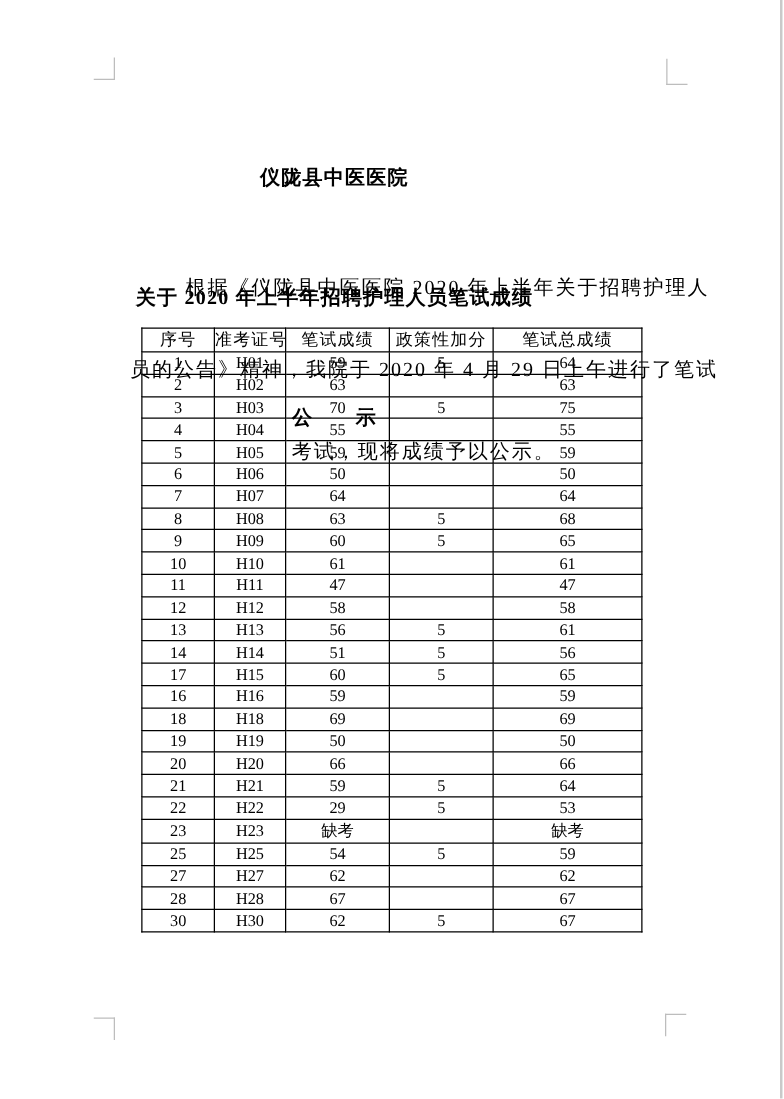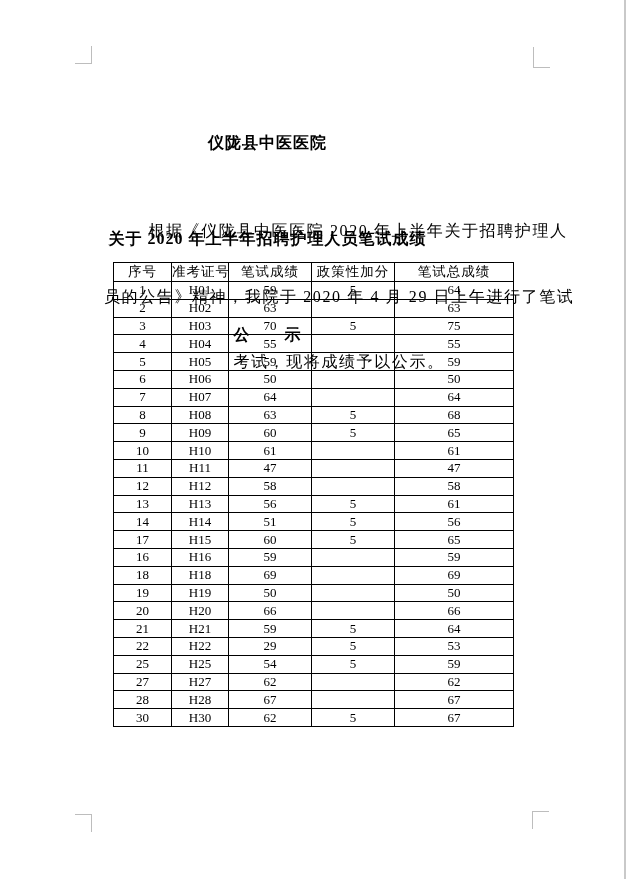--- a/index.html
+++ b/index.html
@@ -267,20 +267,27 @@
             <td>64</td>
           </tr>
           <tr>
             <td>22</td>
             <td>H22</td>
             <td>29</td>
             <td>5</td>
             <td>53</td>
           </tr>
           <tr>
+            <td>23</td>
+            <td>H23</td>
+            <td>缺考</td>
+            <td></td>
+            <td>缺考</td>
+          </tr>
+          <tr>
             <td>25</td>
             <td>H25</td>
             <td>54</td>
             <td>5</td>
             <td>59</td>
           </tr>
           <tr>
             <td>27</td>
             <td>H27</td>
             <td>62</td>

